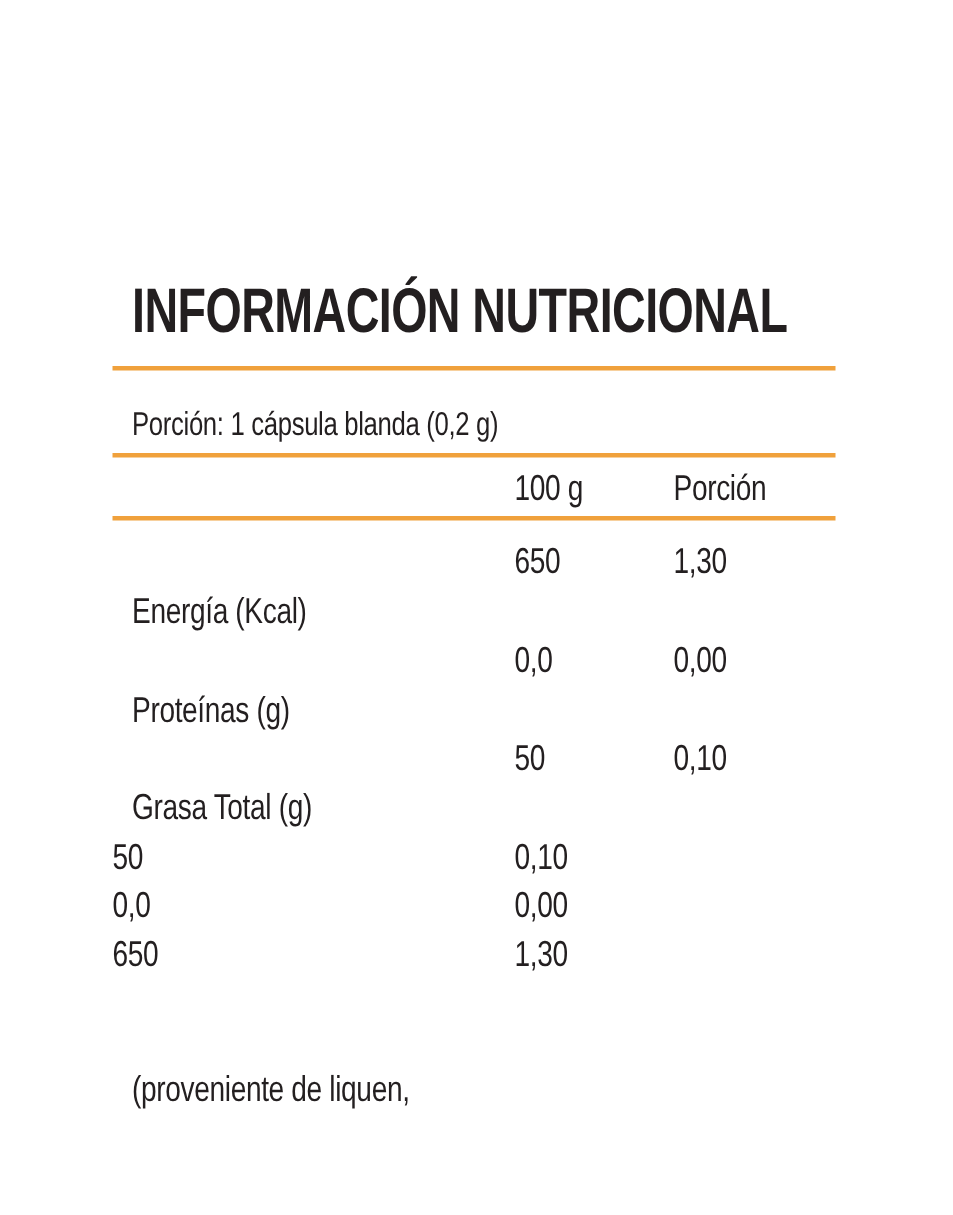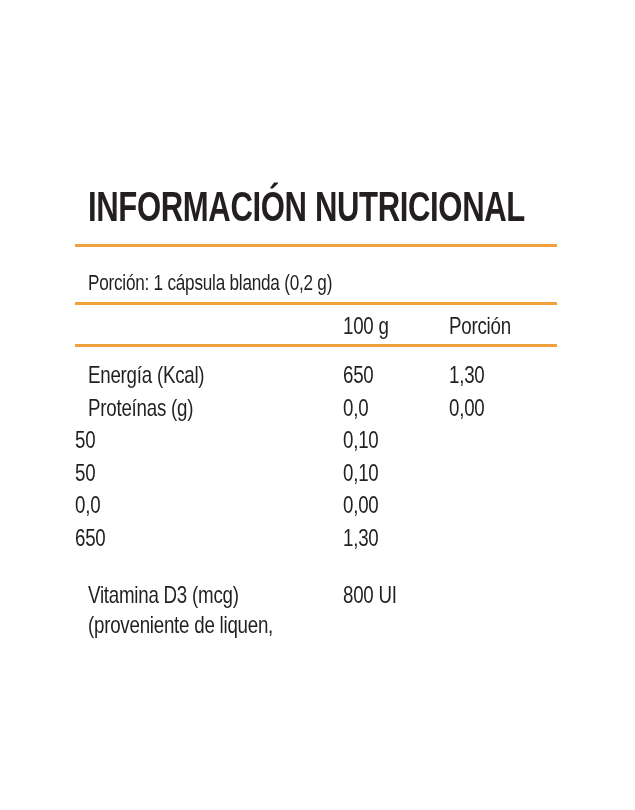--- a/index.html
+++ b/index.html
@@ -56,21 +56,21 @@
     margin-top: 20px;
     text-decoration: underline;
   }
   .grid-row {
     display: grid;
     grid-template-columns: 268px 106px auto;
     font-size: 24px;
     line-height: 32.5px;
     align-items: start;
   }
-  .grid-row > .cell-label { padding-left: 13px; }
+  .grid-row > .cell-label { padding-left: 13px; margin-top: 33px; }
   .header-row { margin-top: 4px; line-height: 33px; }
   .rows-block { margin-top: 12px; }
   .vitamin-block { margin-top: 26px; }
   .vitamin-block .grid-row { line-height: 30px; }
   .italic { font-style: italic; }
   .stack div { display: block; }
 </style>
 </head>
 <body>
 
@@ -104,20 +104,21 @@
       <div><span class="cx">1,30</span></div>
     </div>
 
     <div class="grid-row">
       <div class="cell-label"><span class="cx">Proteínas (g)</span></div>
       <div><span class="cx">0,0</span></div>
       <div><span class="cx">0,00</span></div>
     </div>
 
     <div class="grid-row">
+      <div class="cell-label"><span class="cx">Grasa Total (g)</span></div>
       <div><span class="cx">50</span></div>
       <div><span class="cx">0,10</span></div>
     </div>
 
     <div class="grid-row">
       <div><span class="cx">50</span></div>
       <div><span class="cx">0,10</span></div>
     </div>
 
     <div class="grid-row">
@@ -128,22 +129,20 @@
     <div class="grid-row">
       <div><span class="cx">650</span></div>
       <div><span class="cx">1,30</span></div>
     </div>
 
   </div>
 
   <div class="vitamin-block">
     <div class="grid-row">
       <div class="cell-label stack">
-        <div><span class="cx">Vitamina D3 (mcg)</span></div>
         <div><span class="cx">(proveniente de liquen,</span></div>
       </div>
       <div class="stack">
-        <div><span class="cx">800 UI</span></div>
       </div>
     </div>
   </div>
 
 </div>
 
 </body></html>

